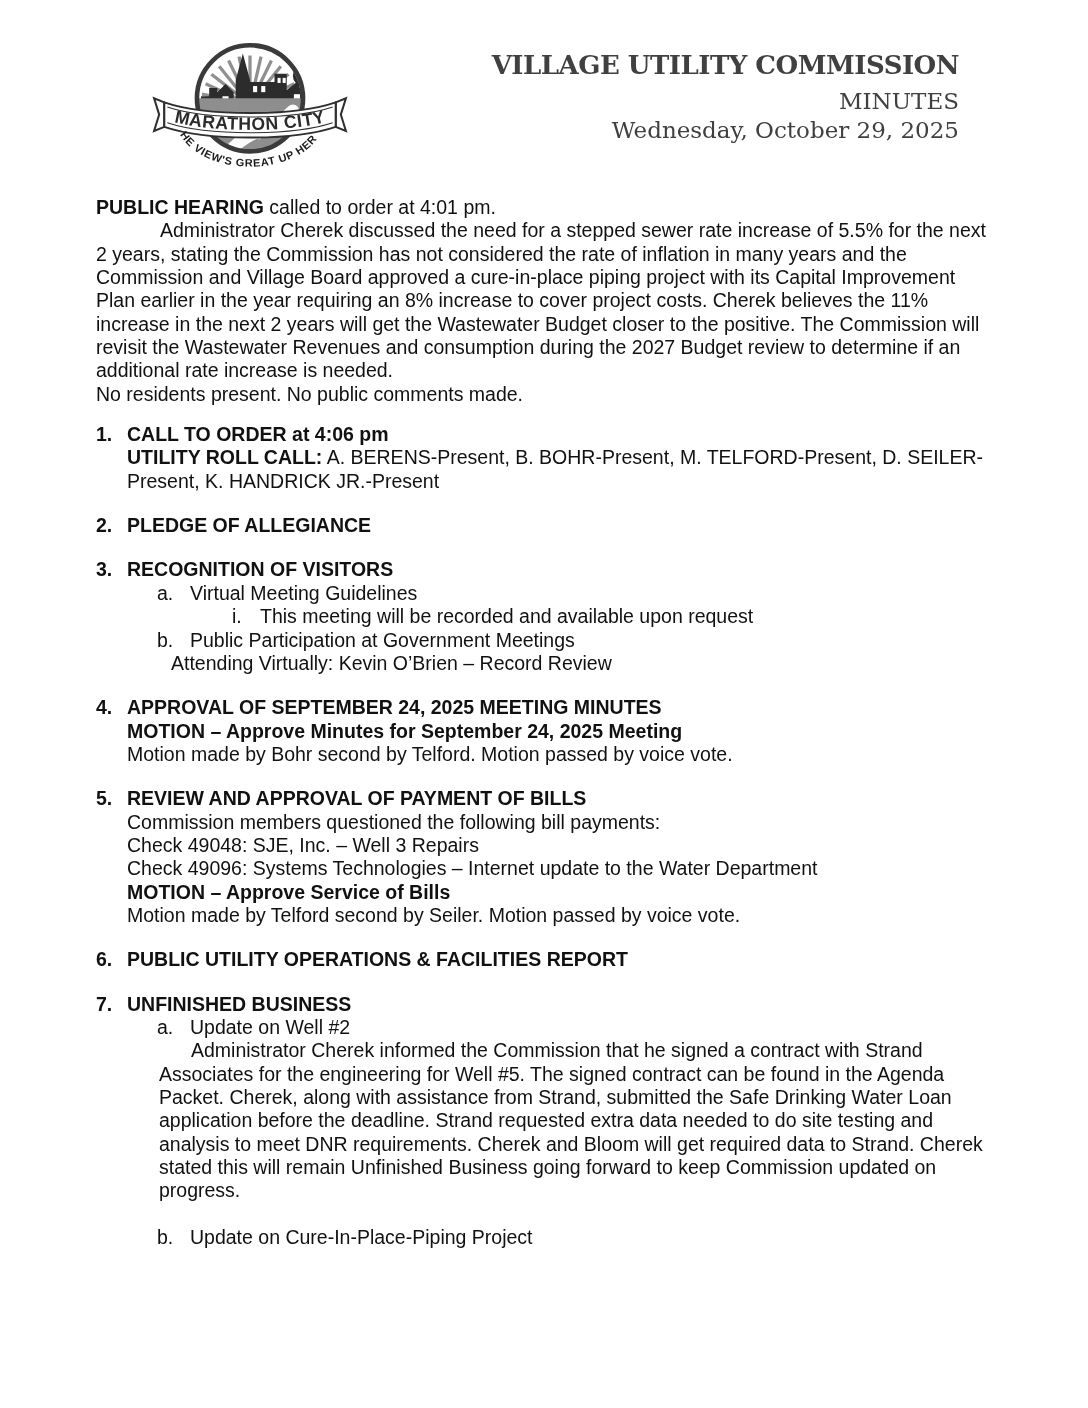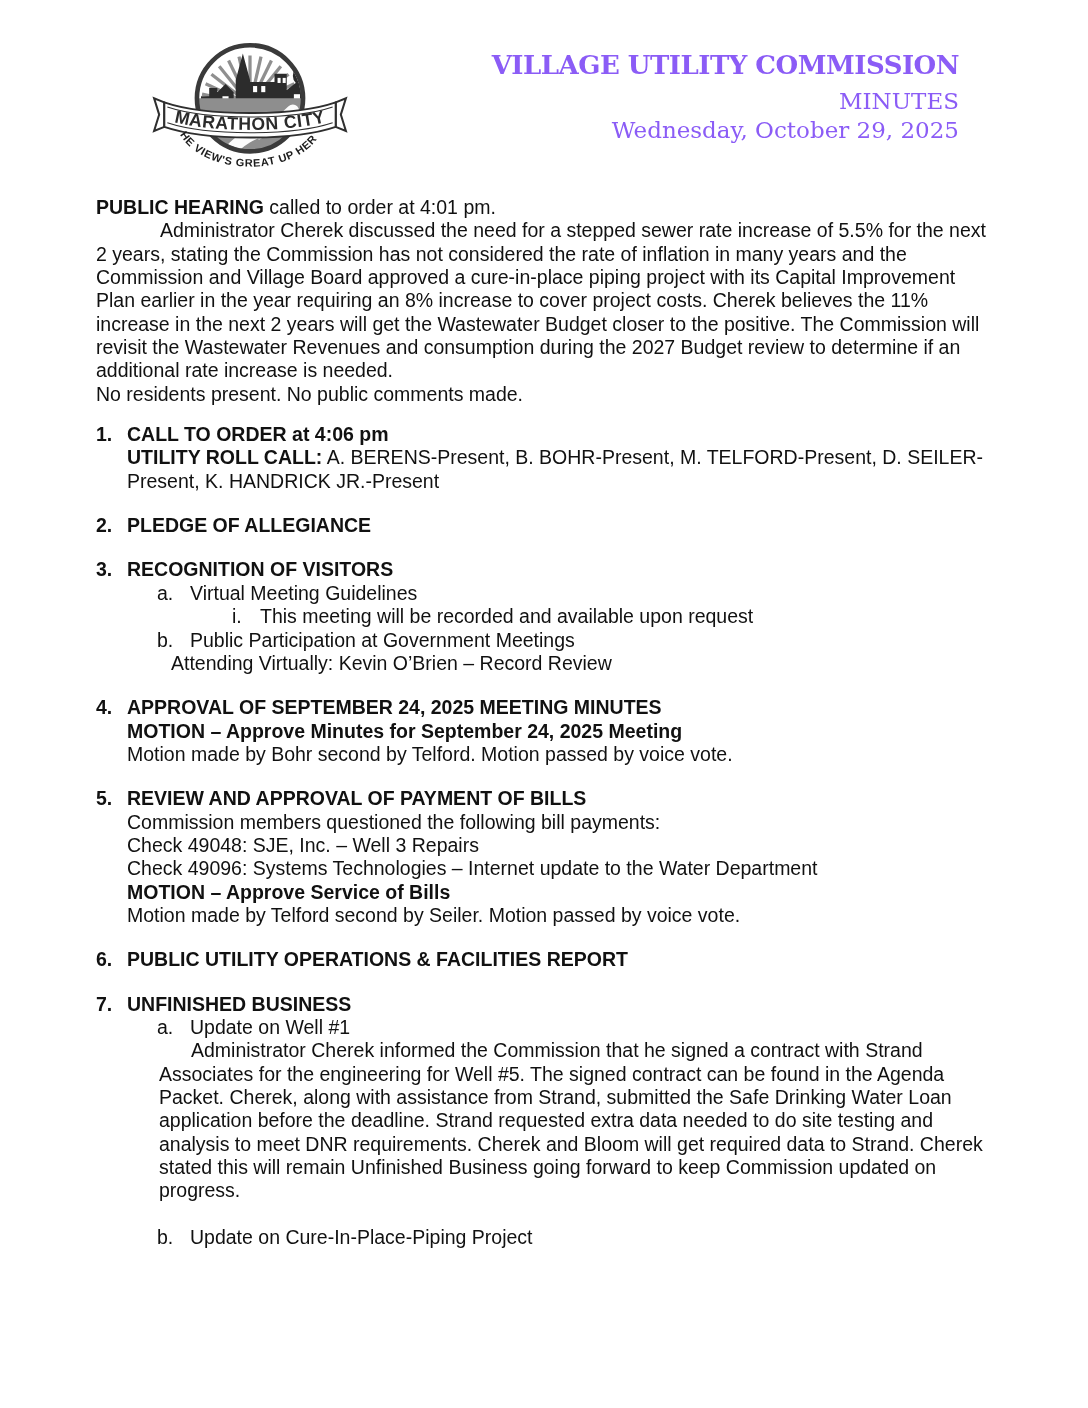--- a/index.html
+++ b/index.html
@@ -15,21 +15,21 @@
   }
 
   
   .logo-wrap { position: absolute; left: 150px; top: 37px; width: 200px; height: 144px; }
   .title-block {
     position: absolute;
     top: 50px;
     right: 129px;
     text-align: right;
     font-family: "DejaVu Serif", "Liberation Serif", serif;
-    color: #8b5cf6;
+    color: #404040;
     margin-left: 25px;
   }
   .doc-title   { font-size: 26px; font-weight: 700; line-height: 30px; letter-spacing: -0.5px; white-space: nowrap; }
   .doc-subtitle{ font-size: 23px; font-weight: 400; line-height: 26px; margin-top: 8px; }
   .doc-date    { font-size: 23px; font-weight: 400; line-height: 26px; margin-top: 3px; }
 
   
   .content {
     position: absolute;
     left: 96px;
@@ -211,21 +211,21 @@
           <div class="item-body">
             <div class="item-title">PUBLIC UTILITY OPERATIONS &amp; FACILITIES REPORT</div>
           </div>
         </div>
         <div class="item item">
           <div class="item-num">7.</div>
           <div class="item-body">
             <div class="item-title">UNFINISHED BUSINESS</div>
             <div class="sub sub2">
               <div class="sub-marker">a.</div>
-              <div class="sub-text">Update on Well #1</div>
+              <div class="sub-text">Update on Well #2</div>
             </div>
             <div class="subpar">Administrator Cherek informed the Commission that he signed a contract with Strand Associates for the engineering for Well #5. The signed contract can be found in the Agenda Packet. Cherek, along with assistance from Strand, submitted the Safe Drinking Water Loan application before the deadline. Strand requested extra data needed to do site testing and analysis to meet DNR requirements. Cherek and Bloom will get required data to Strand. Cherek stated this will remain Unfinished Business going forward to keep Commission updated on progress.</div>
             <div class="sub sub2 gap-before">
               <div class="sub-marker">b.</div>
               <div class="sub-text">Update on Cure-In-Place-Piping Project</div>
             </div>
           </div>
         </div>
       </div>
 

